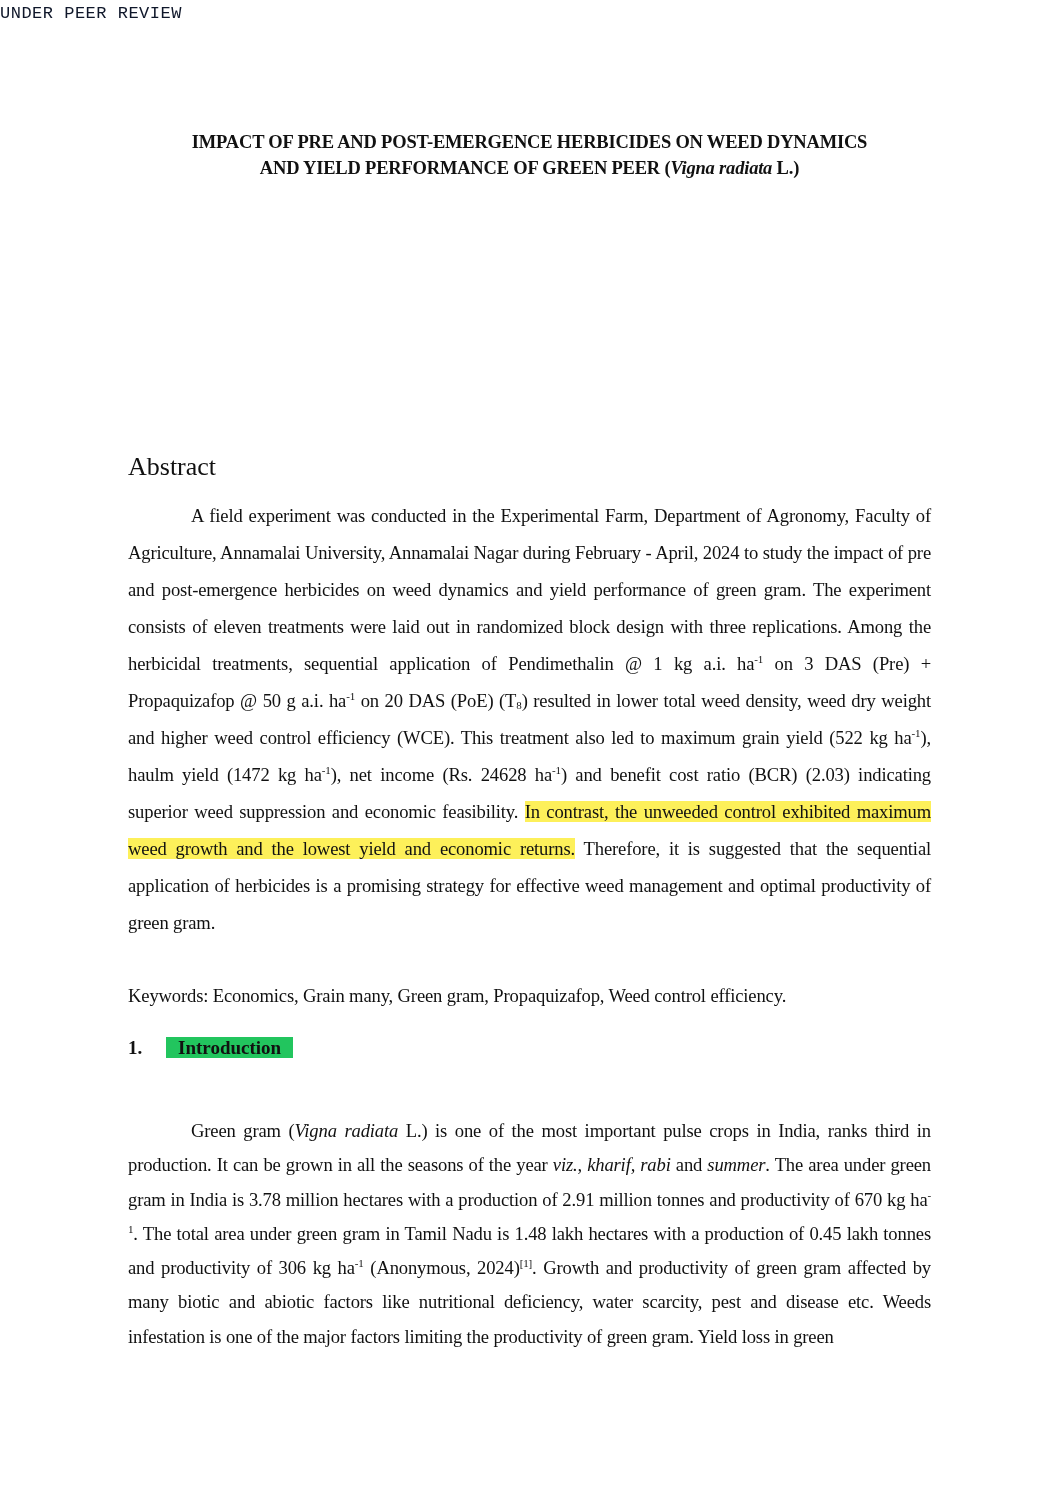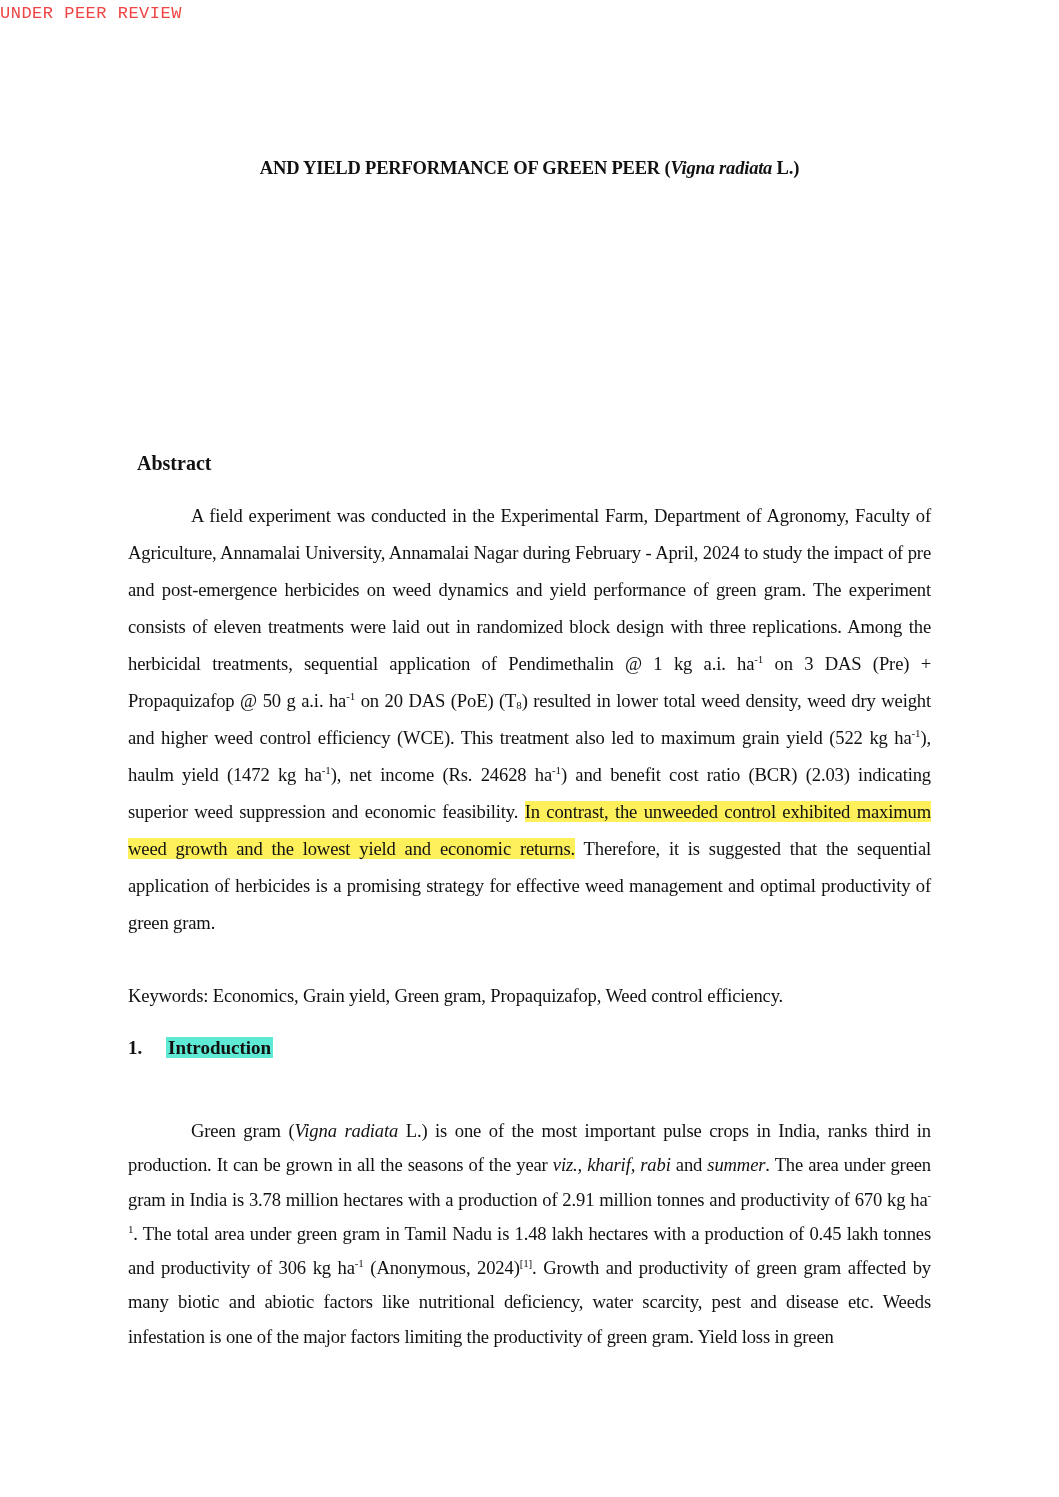--- a/index.html
+++ b/index.html
@@ -1,62 +1,62 @@
 <!DOCTYPE html>
 <html><head>
 <meta charset="utf-8">
 <style>
   html, body { margin: 0; padding: 0; background: #ffffff; }
   body { width: 1059px; height: 1497px; position: relative; overflow: hidden; color: #111; }
   .watermark {
     position: absolute; left: 0; top: 4px;
     font-family: "Liberation Mono", "DejaVu Sans Mono", monospace;
-    font-size: 17px; letter-spacing: 0.5px; color: #ef4444;
+    font-size: 17px; letter-spacing: 0.5px; color: #0f172a;
   }
   .page { position: absolute; left: 128px; top: 0; width: 803px; font-family: "Liberation Serif", "DejaVu Serif", serif; }
   .title {
     position: absolute; top: 129px; left: -10px; width: 823px;
     text-align: center; font-weight: bold; font-size: 18.5px; line-height: 26px;
     font-family: "Liberation Serif", serif; letter-spacing: -0.2px;
   }
-  .abstract-head { position: absolute; top: 452px; left: 0; font-weight: bold; font-size: 20px; margin-left: 9px; }
+  .abstract-head { position: absolute; top: 452px; left: 0; font-weight: normal; font-size: 26px; }
   .para {
     position: absolute; left: 0; width: 803px;
     font-size: 18.6px; line-height: 37px; text-align: justify;
     letter-spacing: -0.15px;
   }
   .para .indent { display: inline-block; width: 63px; }
   .abstract-body { top: 497px; }
   .hl { background: #fdf05a; }
   .keywords { position: absolute; top: 985px; left: 0; font-size: 18.6px; letter-spacing: -0.15px; }
   .section-head { position: absolute; top: 1037px; left: 0; font-weight: bold; font-size: 19px; }
   .section-head .num { display: inline-block; width: 38px; }
-  .section-head .label { background: #5eead4; padding: 0 2px; }
+  .section-head .label { background: #22c55e; padding: 0 12px; }
   .intro-body { top: 1114px; line-height: 34.3px; }
   sup { font-size: 11px; line-height: 0; vertical-align: 7px; }
   sub { font-size: 11px; line-height: 0; vertical-align: -2px; }
   i { font-style: italic; }
 </style>
 </head>
 <body>
 
 <div class="watermark">UNDER PEER REVIEW</div>
 
 <div class="page">
 
   <div class="title">
-    <br>
+    <span>IMPACT OF PRE AND POST-EMERGENCE HERBICIDES ON WEED DYNAMICS</span><br>
     <span>AND YIELD PERFORMANCE OF GREEN PEER (</span><i>Vigna radiata</i><span> L.)</span>
   </div>
 
   <div class="abstract-head">Abstract</div>
 
   <div class="para abstract-body"><span class="indent"></span><span>A field experiment was conducted in the Experimental Farm, Department of Agronomy, Faculty of Agriculture, Annamalai University, Annamalai Nagar during February - April, 2024 to study the impact of pre and post-emergence herbicides on weed dynamics and yield performance of green gram. The experiment consists of eleven treatments were laid out in randomized block design with three replications. Among the herbicidal treatments, sequential application of Pendimethalin @ 1 kg a.i. ha</span><sup>-1</sup><span> on 3 DAS (Pre) + Propaquizafop @ 50 g a.i. ha</span><sup>-1</sup><span> on 20 DAS (PoE) (T</span><sub>8</sub><span>) resulted in lower total weed density, weed dry weight and higher weed control efficiency (WCE). This treatment also led to maximum grain yield (522 kg ha</span><sup>-1</sup><span>), haulm yield (1472 kg ha</span><sup>-1</sup><span>), net income (Rs. 24628 ha</span><sup>-1</sup><span>) and benefit cost ratio (BCR) (2.03) indicating superior weed suppression and economic feasibility. </span><span class="hl">In contrast, the unweeded control exhibited maximum weed growth and the lowest yield and economic returns.</span><span> Therefore, it is suggested that the sequential application of herbicides is a promising strategy for effective weed management and optimal productivity of green gram.</span></div>
 
-  <div class="keywords">Keywords: Economics, Grain yield, Green gram, Propaquizafop, Weed control efficiency.</div>
+  <div class="keywords">Keywords: Economics, Grain many, Green gram, Propaquizafop, Weed control efficiency.</div>
 
   <div class="section-head">
     <span class="num">1.</span><span class="label">Introduction</span>
   </div>
 
   <div class="para intro-body"><span class="indent"></span><span>Green gram (</span><i>Vigna radiata</i><span> L.) is one of the most important pulse crops in India, ranks third in production. It can be grown in all the seasons of the year </span><i>viz., kharif, rabi</i><span> and </span><i>summer</i><span>. The area under green gram in India is 3.78 million hectares with a production of 2.91 million tonnes and productivity of 670 kg ha</span><sup>-1</sup><span>. The total area under green gram in Tamil Nadu is 1.48 lakh hectares with a production of 0.45 lakh tonnes and productivity of 306 kg ha</span><sup>-1</sup><span> (Anonymous, 2024)</span><sup>[1]</sup><span>. Growth and productivity of green gram affected by many biotic and abiotic factors like nutritional deficiency, water scarcity, pest and disease etc. Weeds infestation is one of the major factors limiting the productivity of green gram. Yield loss in green</span></div>
 
 </div>
 
 </body></html>

